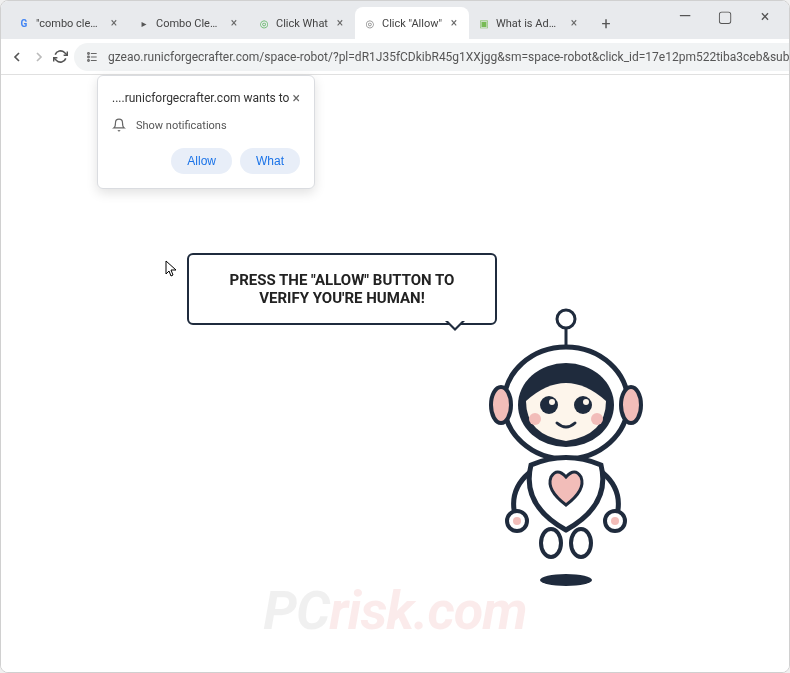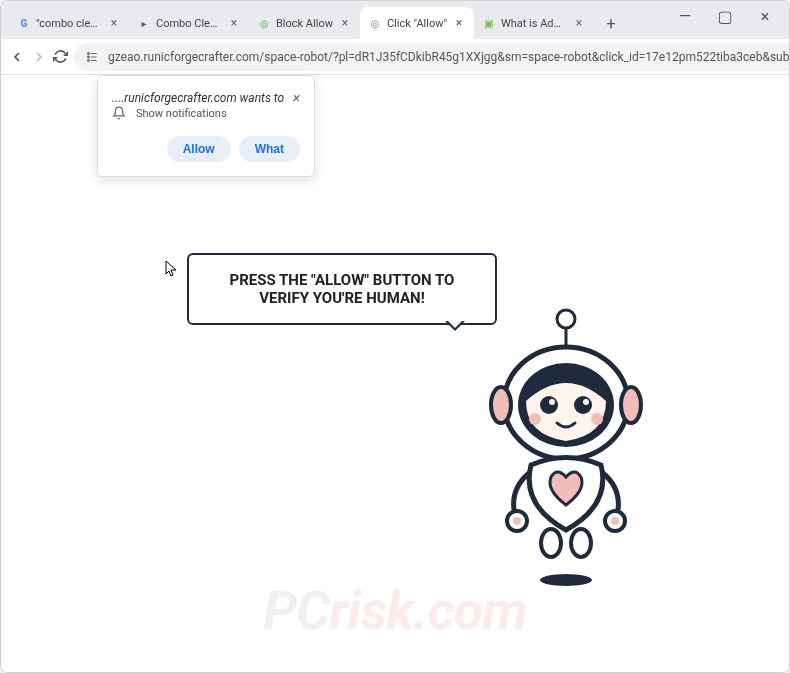--- a/index.html
+++ b/index.html
@@ -170,21 +170,21 @@
       box-shadow: 0 4px 12px rgba(0,0,0,0.12);
       padding: 14px;
       font-size: 12px;
       color: #333;
       z-index: 10;
     }
     .popup-header {
       display: flex;
       justify-content: space-between;
       align-items: center;
-      font-style: italic;
+      margin-bottom: 12px;
     }
     .popup-domain {
       font-size: 12px;
       color: #333;
     }
     .popup-close {
       cursor: pointer;
       color: #666;
       font-size: 14px;
     }
@@ -206,21 +206,20 @@
       gap: 8px;
     }
     .popup-btn {
       padding: 6px 16px;
       border-radius: 16px;
       background: #e8eef8;
       color: #1a73e8;
       font-size: 12px;
       border: none;
       cursor: pointer;
-      font-weight: bold;
     }
     .speech-bubble {
       position: absolute;
       top: 178px;
       left: 186px;
       width: 310px;
       background: #fff;
       border: 2px solid #1f2b3d;
       border-radius: 6px;
       padding: 16px 18px;
@@ -294,21 +293,21 @@
       <span class="tab-title">"combo cleaner" - </span>
       <span class="tab-close">×</span>
     </div>
     <div class="tab">
       <span class="tab-favicon" style="color:#555">▸</span>
       <span class="tab-title">Combo Cleaner Pr</span>
       <span class="tab-close">×</span>
     </div>
     <div class="tab">
       <span class="tab-favicon" style="color:#4caf50">◎</span>
-      <span class="tab-title">Block Allow</span>
+      <span class="tab-title">Click What</span>
       <span class="tab-close">×</span>
     </div>
     <div class="tab active">
       <span class="tab-favicon" style="color:#777">◎</span>
       <span class="tab-title">Click "Allow"</span>
       <span class="tab-close">×</span>
     </div>
     <div class="tab">
       <span class="tab-favicon" style="color:#7b5">▣</span>
       <span class="tab-title">What is Adware Vi</span>

